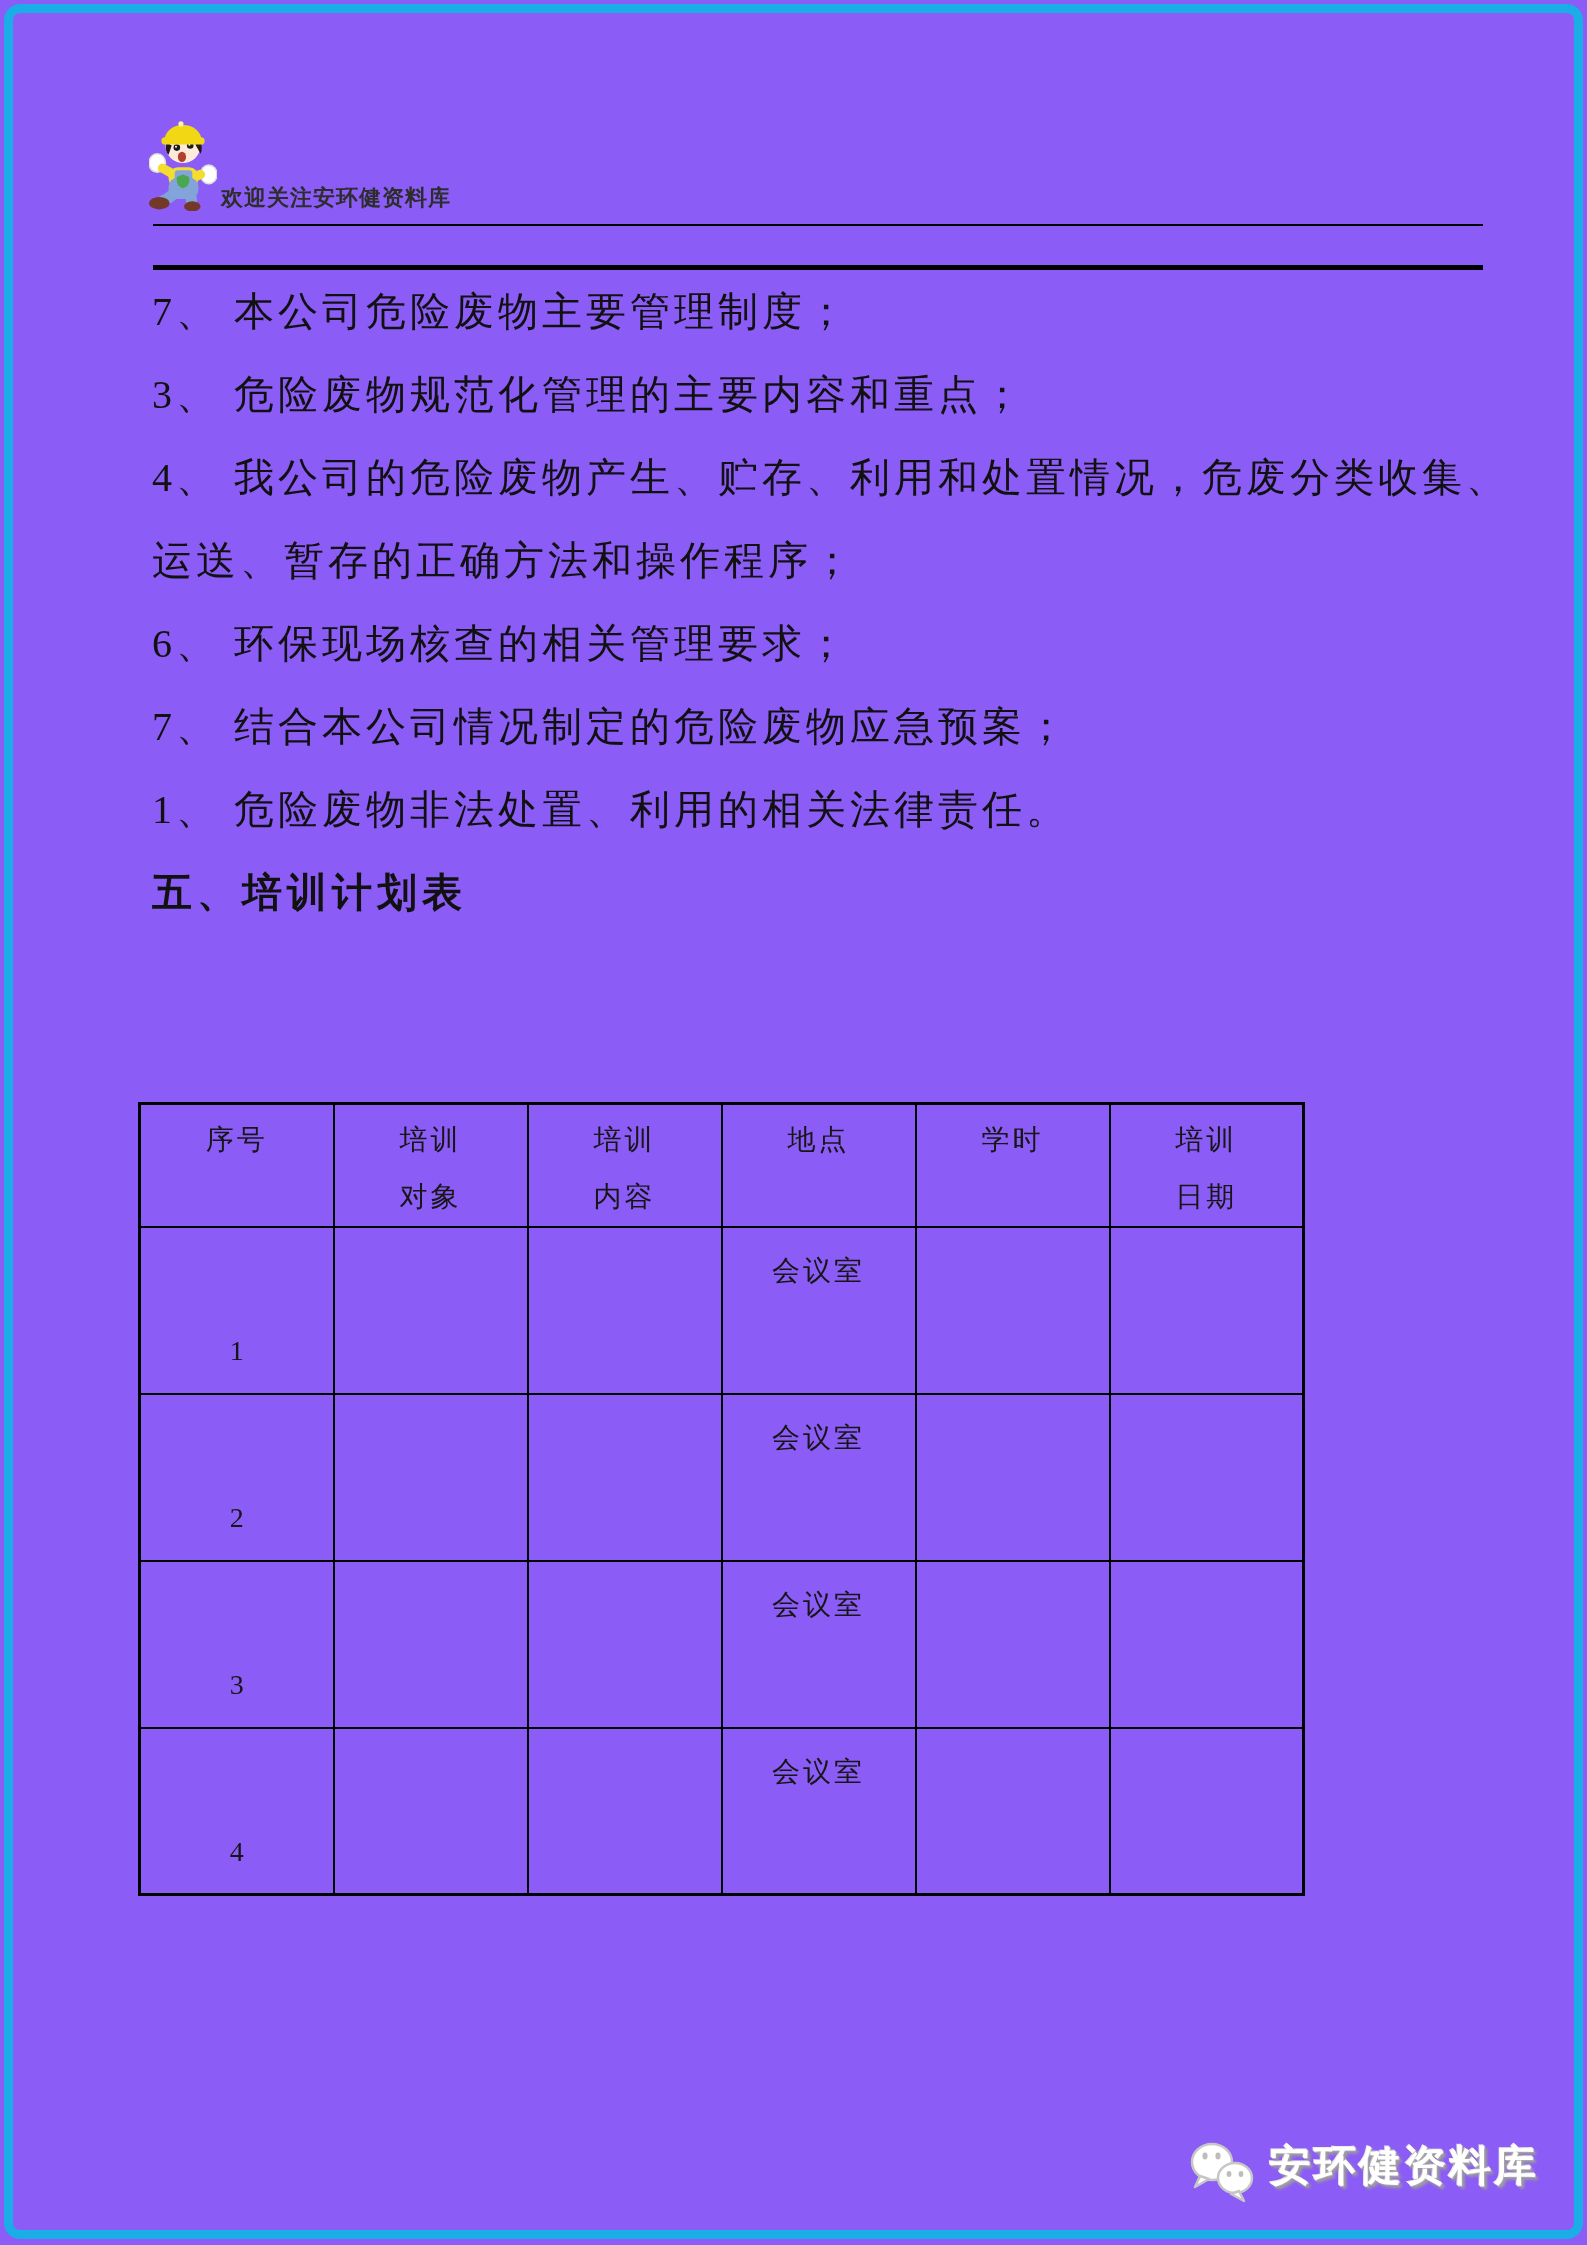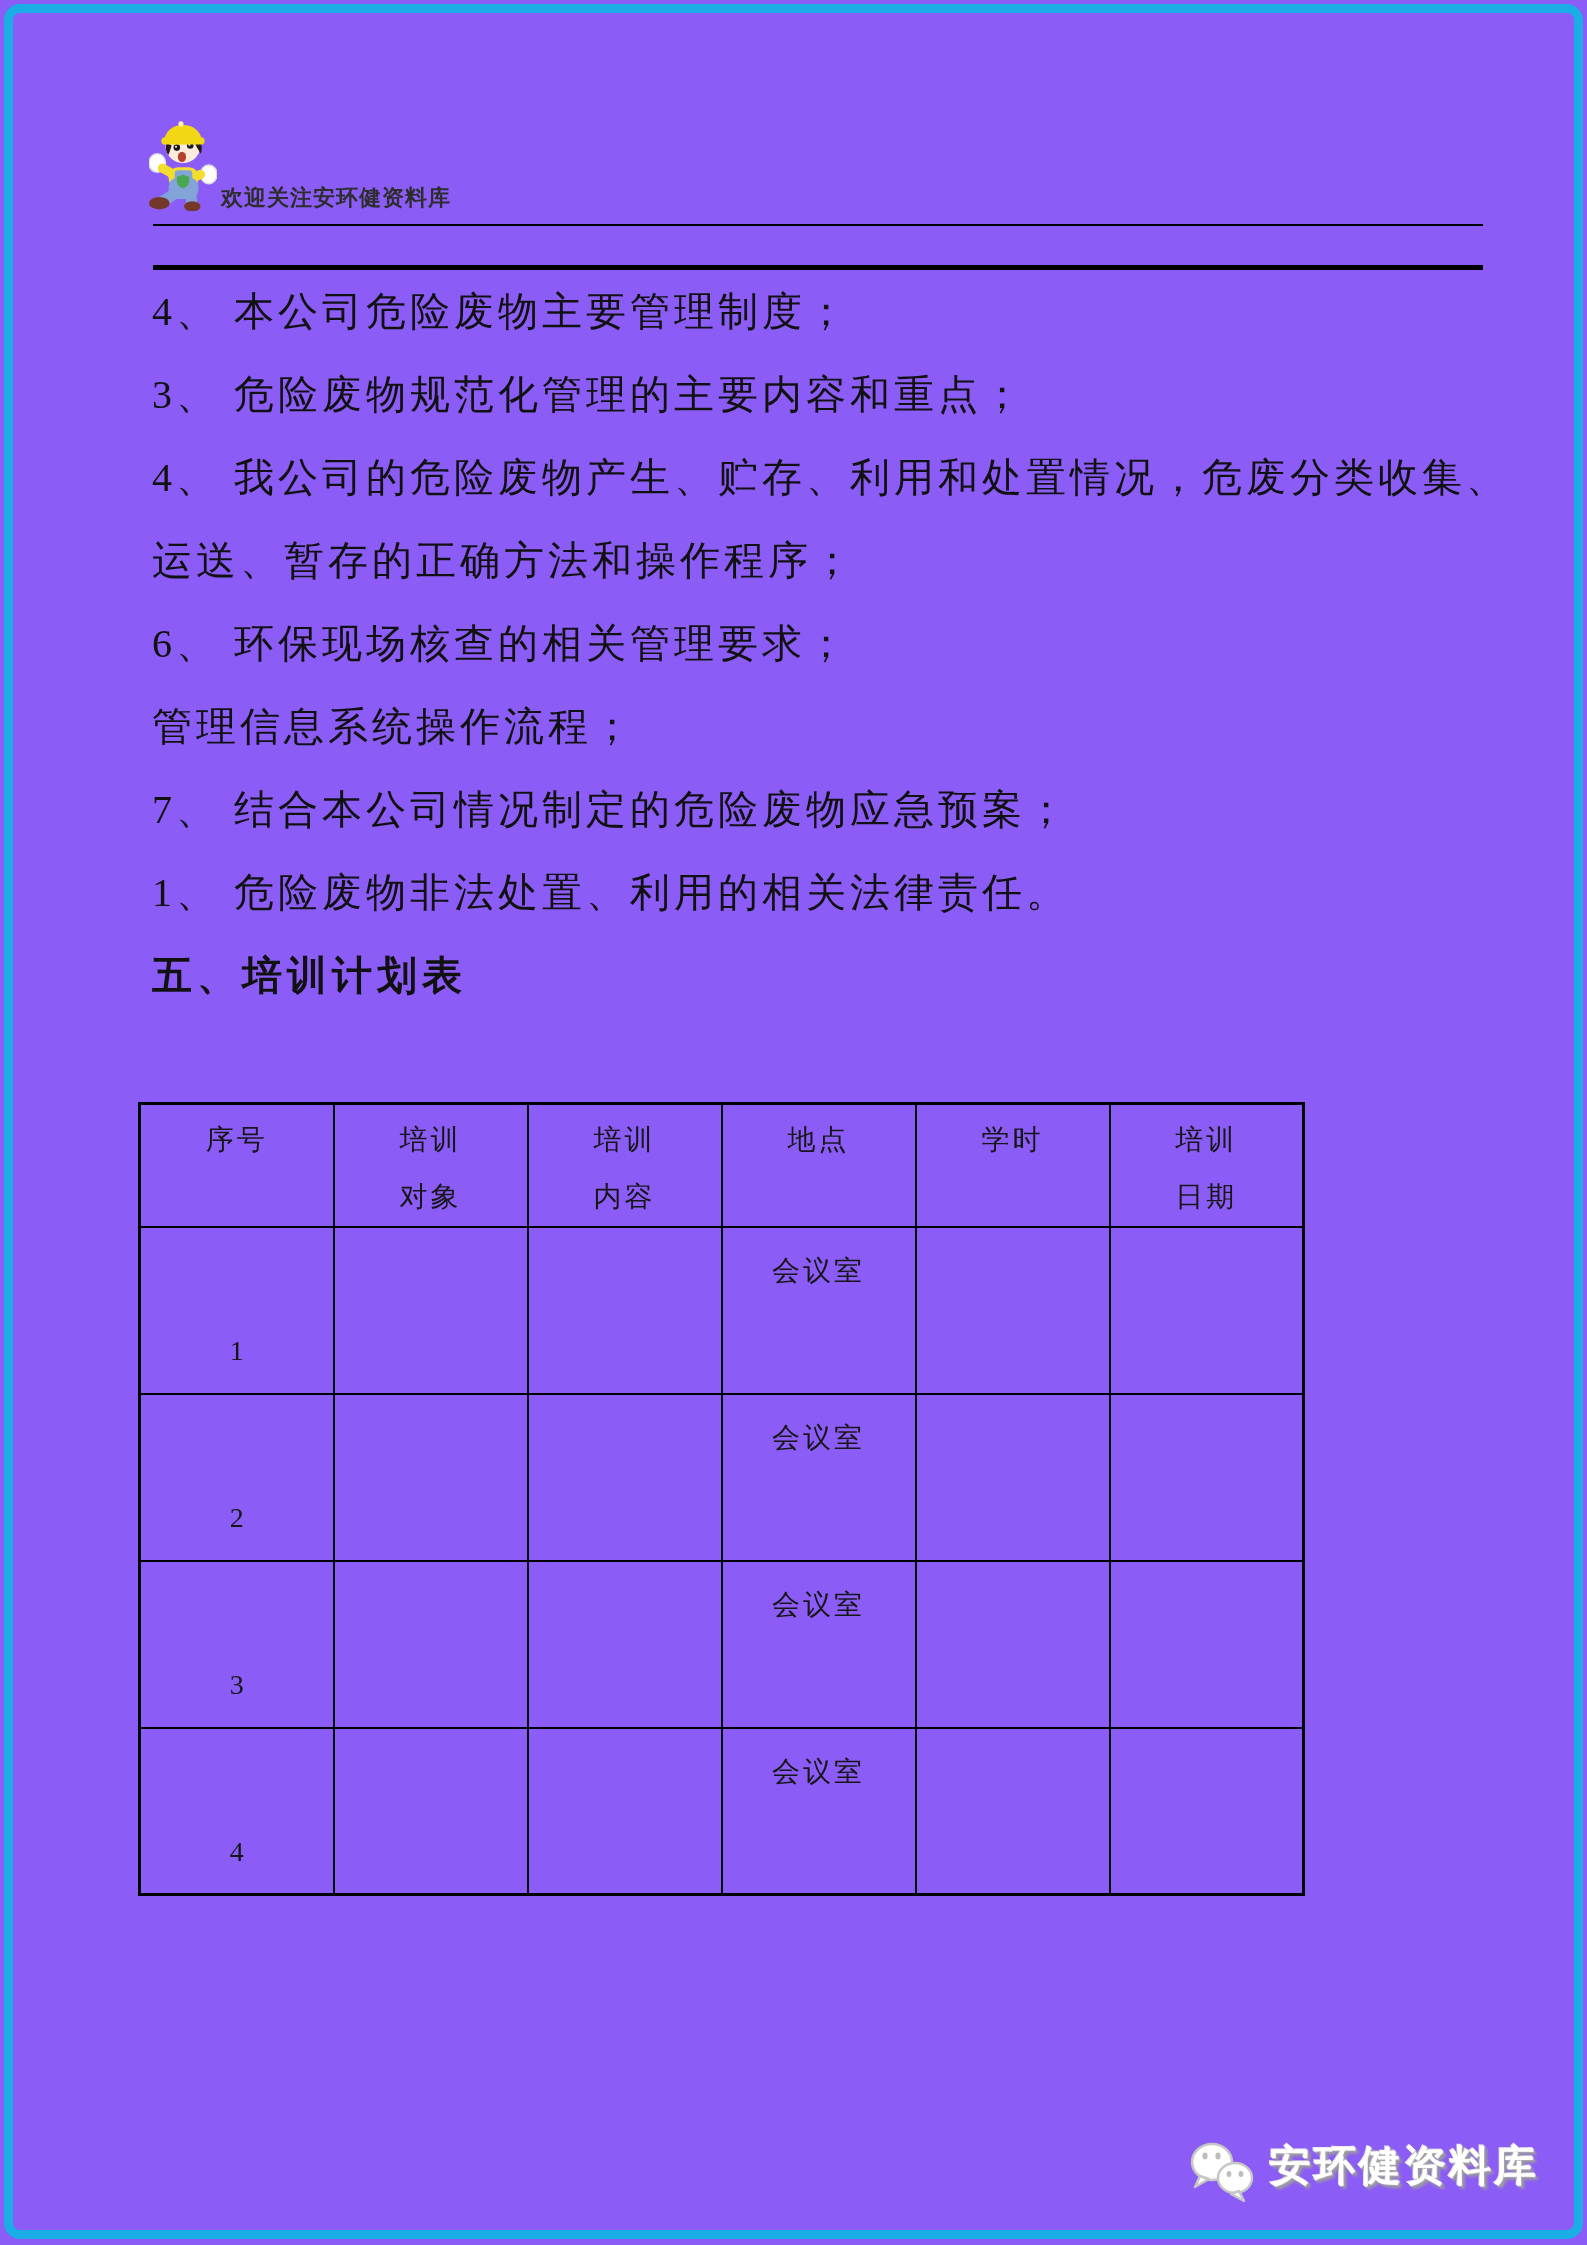--- a/index.html
+++ b/index.html
@@ -104,26 +104,25 @@
     <path d="M15 28 a18 15 0 0 1 36 0 z" fill="#f2d714"></path>
     <rect x="12" y="25" width="42" height="7" rx="3.5" fill="#f2d714"></rect>
     <circle cx="31" cy="12" r="2.5" fill="#fbf3a0"></circle>
   </svg>
 
   <div class="brand-header">欢迎关注安环健资料库</div>
   <div class="rule-thin"></div>
   <div class="rule-thick"></div>
 
   <div class="doc">
-    <div class="line">4、 本公司危险废物主要管理制度；</div>
+    <div class="line">7、 本公司危险废物主要管理制度；</div>
     <div class="line">3、 危险废物规范化管理的主要内容和重点；</div>
     <div class="line">4、 我公司的危险废物产生、贮存、利用和处置情况，危废分类收集、</div>
     <div class="line">运送、暂存的正确方法和操作程序；</div>
     <div class="line">6、 环保现场核查的相关管理要求；</div>
-    <div class="line">管理信息系统操作流程；</div>
     <div class="line">7、 结合本公司情况制定的危险废物应急预案；</div>
     <div class="line">1、 危险废物非法处置、利用的相关法律责任。</div>
     <div class="line heading">五、培训计划表</div>
   </div>
 
   <table class="plan">
     <colgroup>
         <col>
         <col>
         <col>

